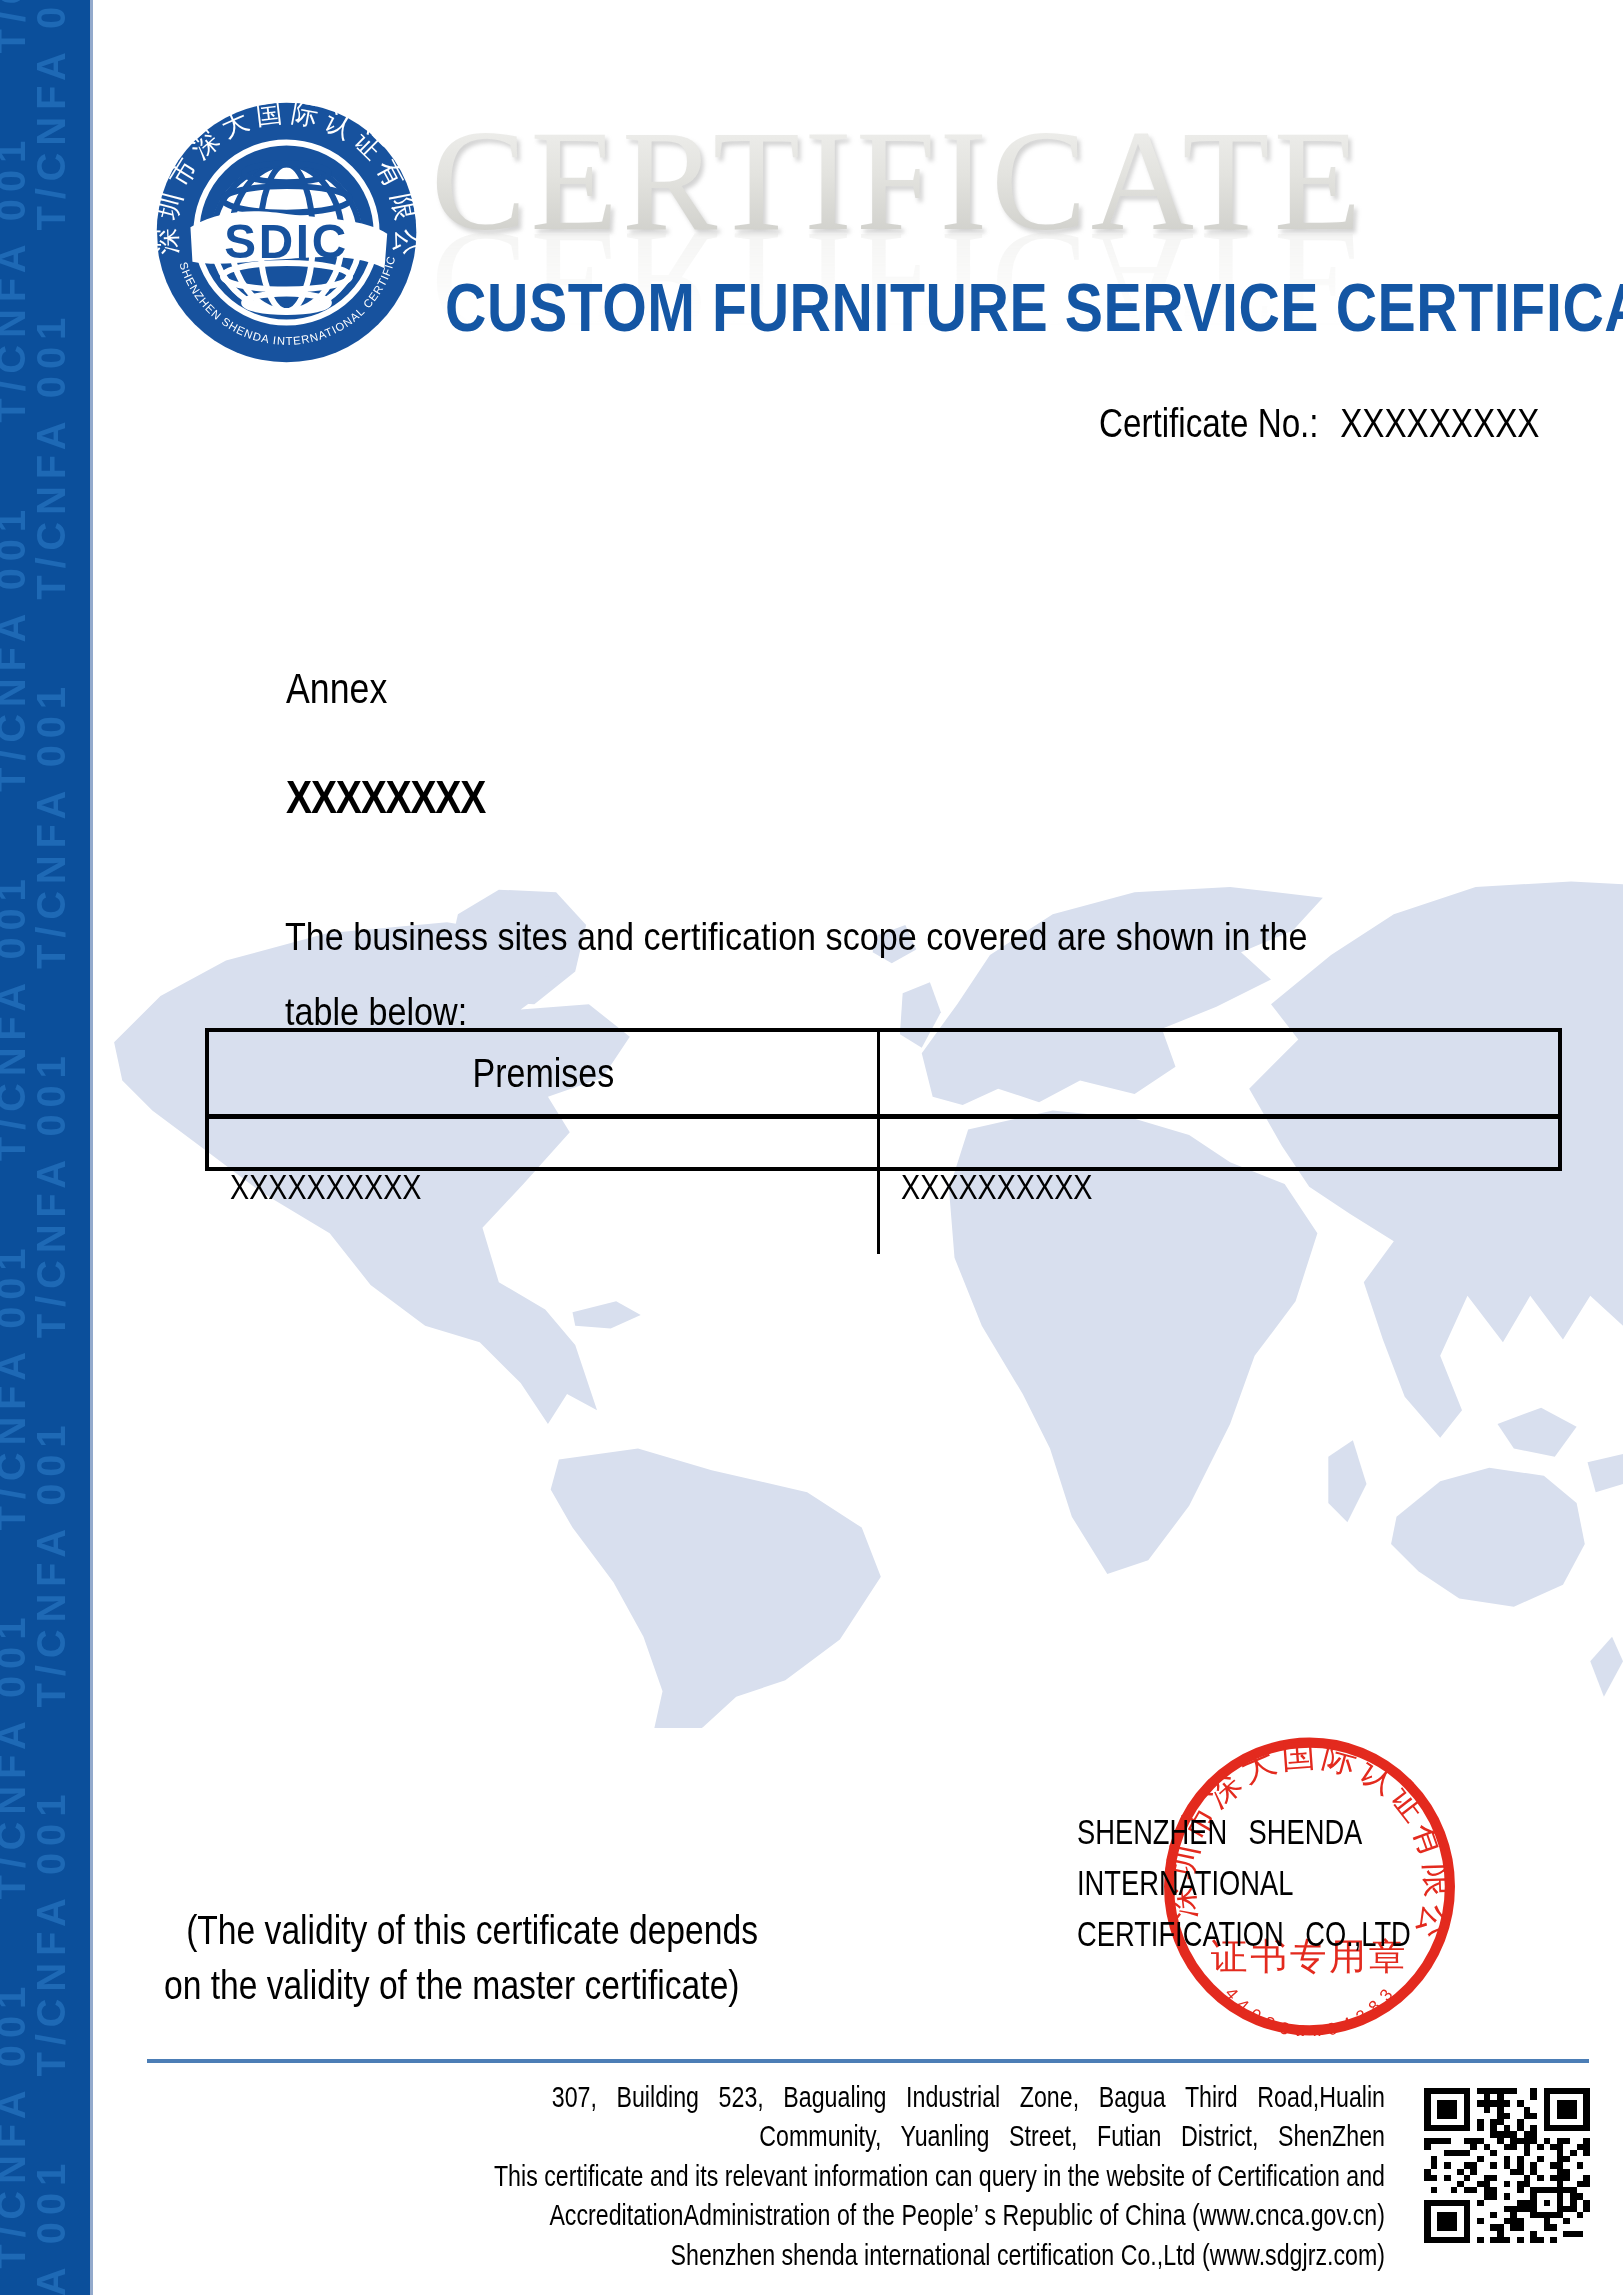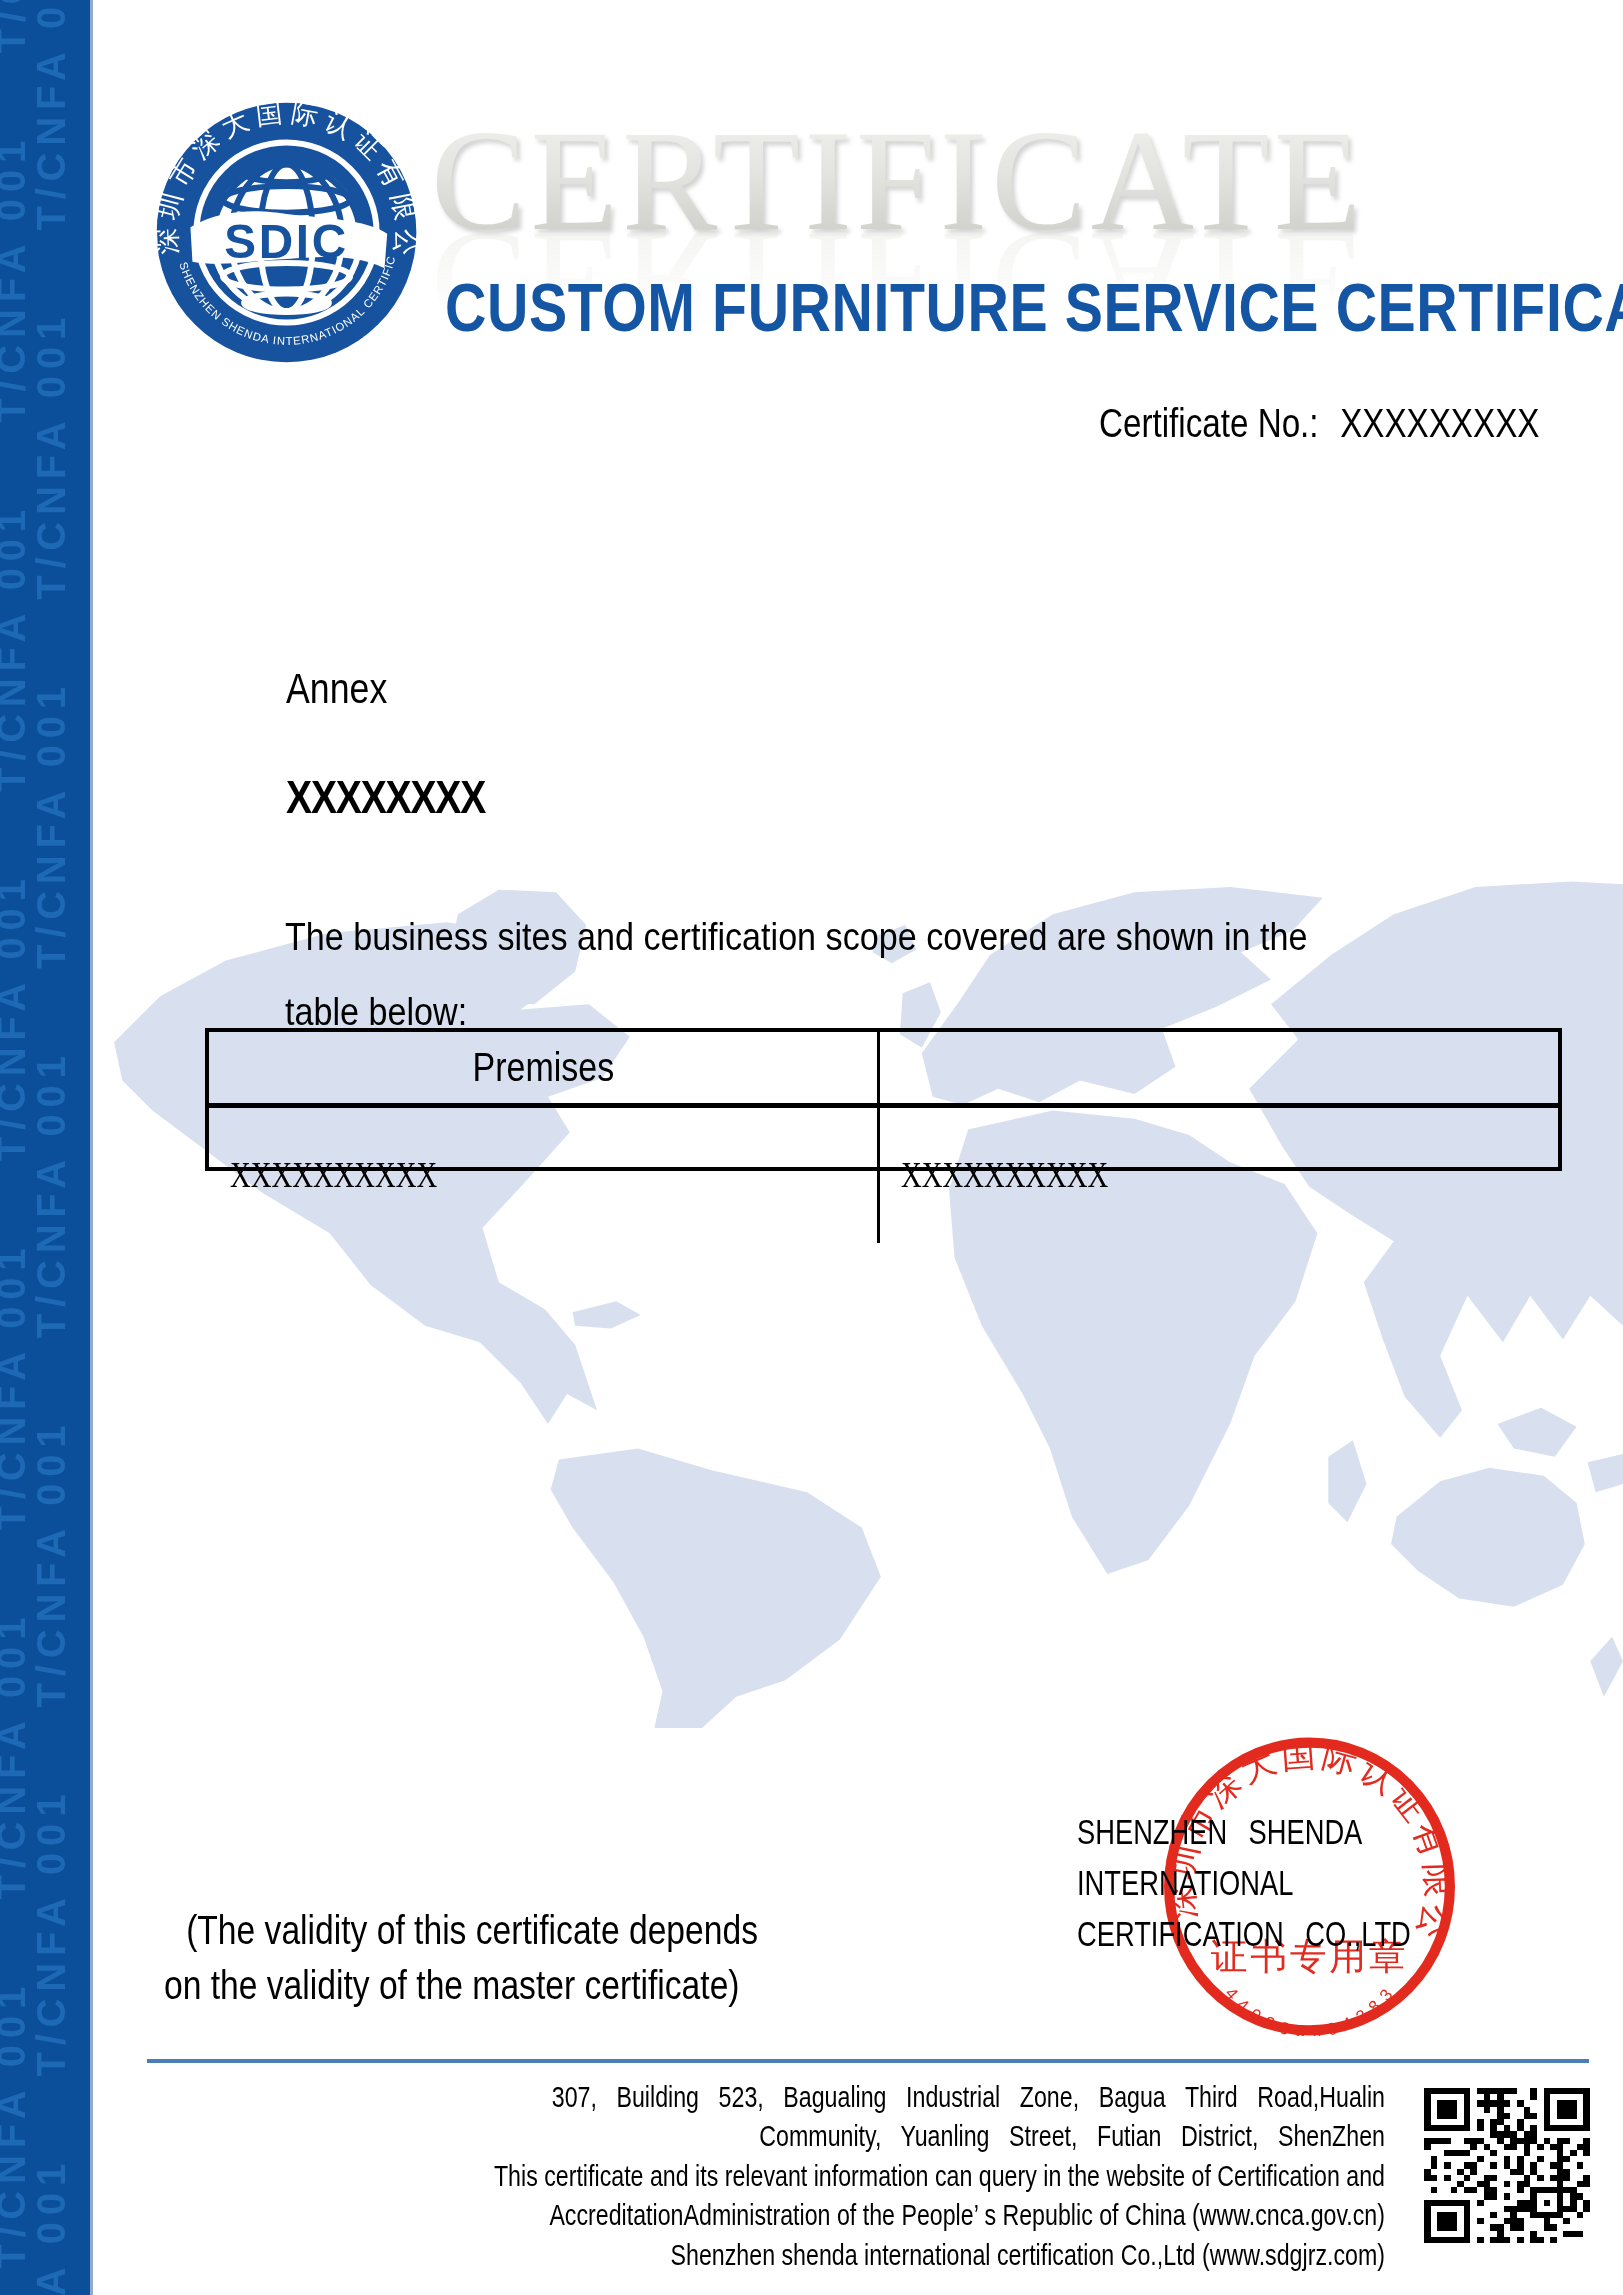--- a/index.html
+++ b/index.html
@@ -44,22 +44,22 @@
       line-height:1;transform:scaleX(.85);transform-origin:0 50%;letter-spacing:-1.4px;}
   .intro{position:absolute;left:285px;top:899px;width:1227px;font-size:39px;
       line-height:1.93;transform:scaleX(.875);transform-origin:0 0;}
 
   
   .map{position:absolute;left:95px;top:876px;width:1528px;height:852px;}
 
   
   .tbl{position:absolute;left:205px;top:1028px;width:1357px;height:143px;
        border:4.1px solid #000;box-sizing:border-box;}
-  .tbl .hrow{display:flex;height:76px;border-bottom:5.5px solid #000;box-sizing:border-box;}
-  .tbl .drow{display:flex;height:100%;font-family:Liberation Serif, serif;}
+  .tbl .hrow{display:flex;height:87px;border-bottom:5.5px solid #000;box-sizing:border-box;}
+  .tbl .drow{display:flex;height:100%;}
   .tbl .hcell{display:flex;align-items:center;justify-content:center;
        font-size:40px;box-sizing:border-box;}
   .tbl .dcell{display:flex;align-items:center;font-size:35px;box-sizing:border-box;
        padding-left:20.5px;overflow:hidden;}
   .tbl .c1{width:671px;border-right:3.4px solid #000;}
   .tbl .c2{flex:1;}
   .tbl .hsqueeze{transform:scaleX(.85);}
   .tbl .dsqueeze{display:inline-block;transform:scaleX(.82);transform-origin:0 50%;}
 
   

